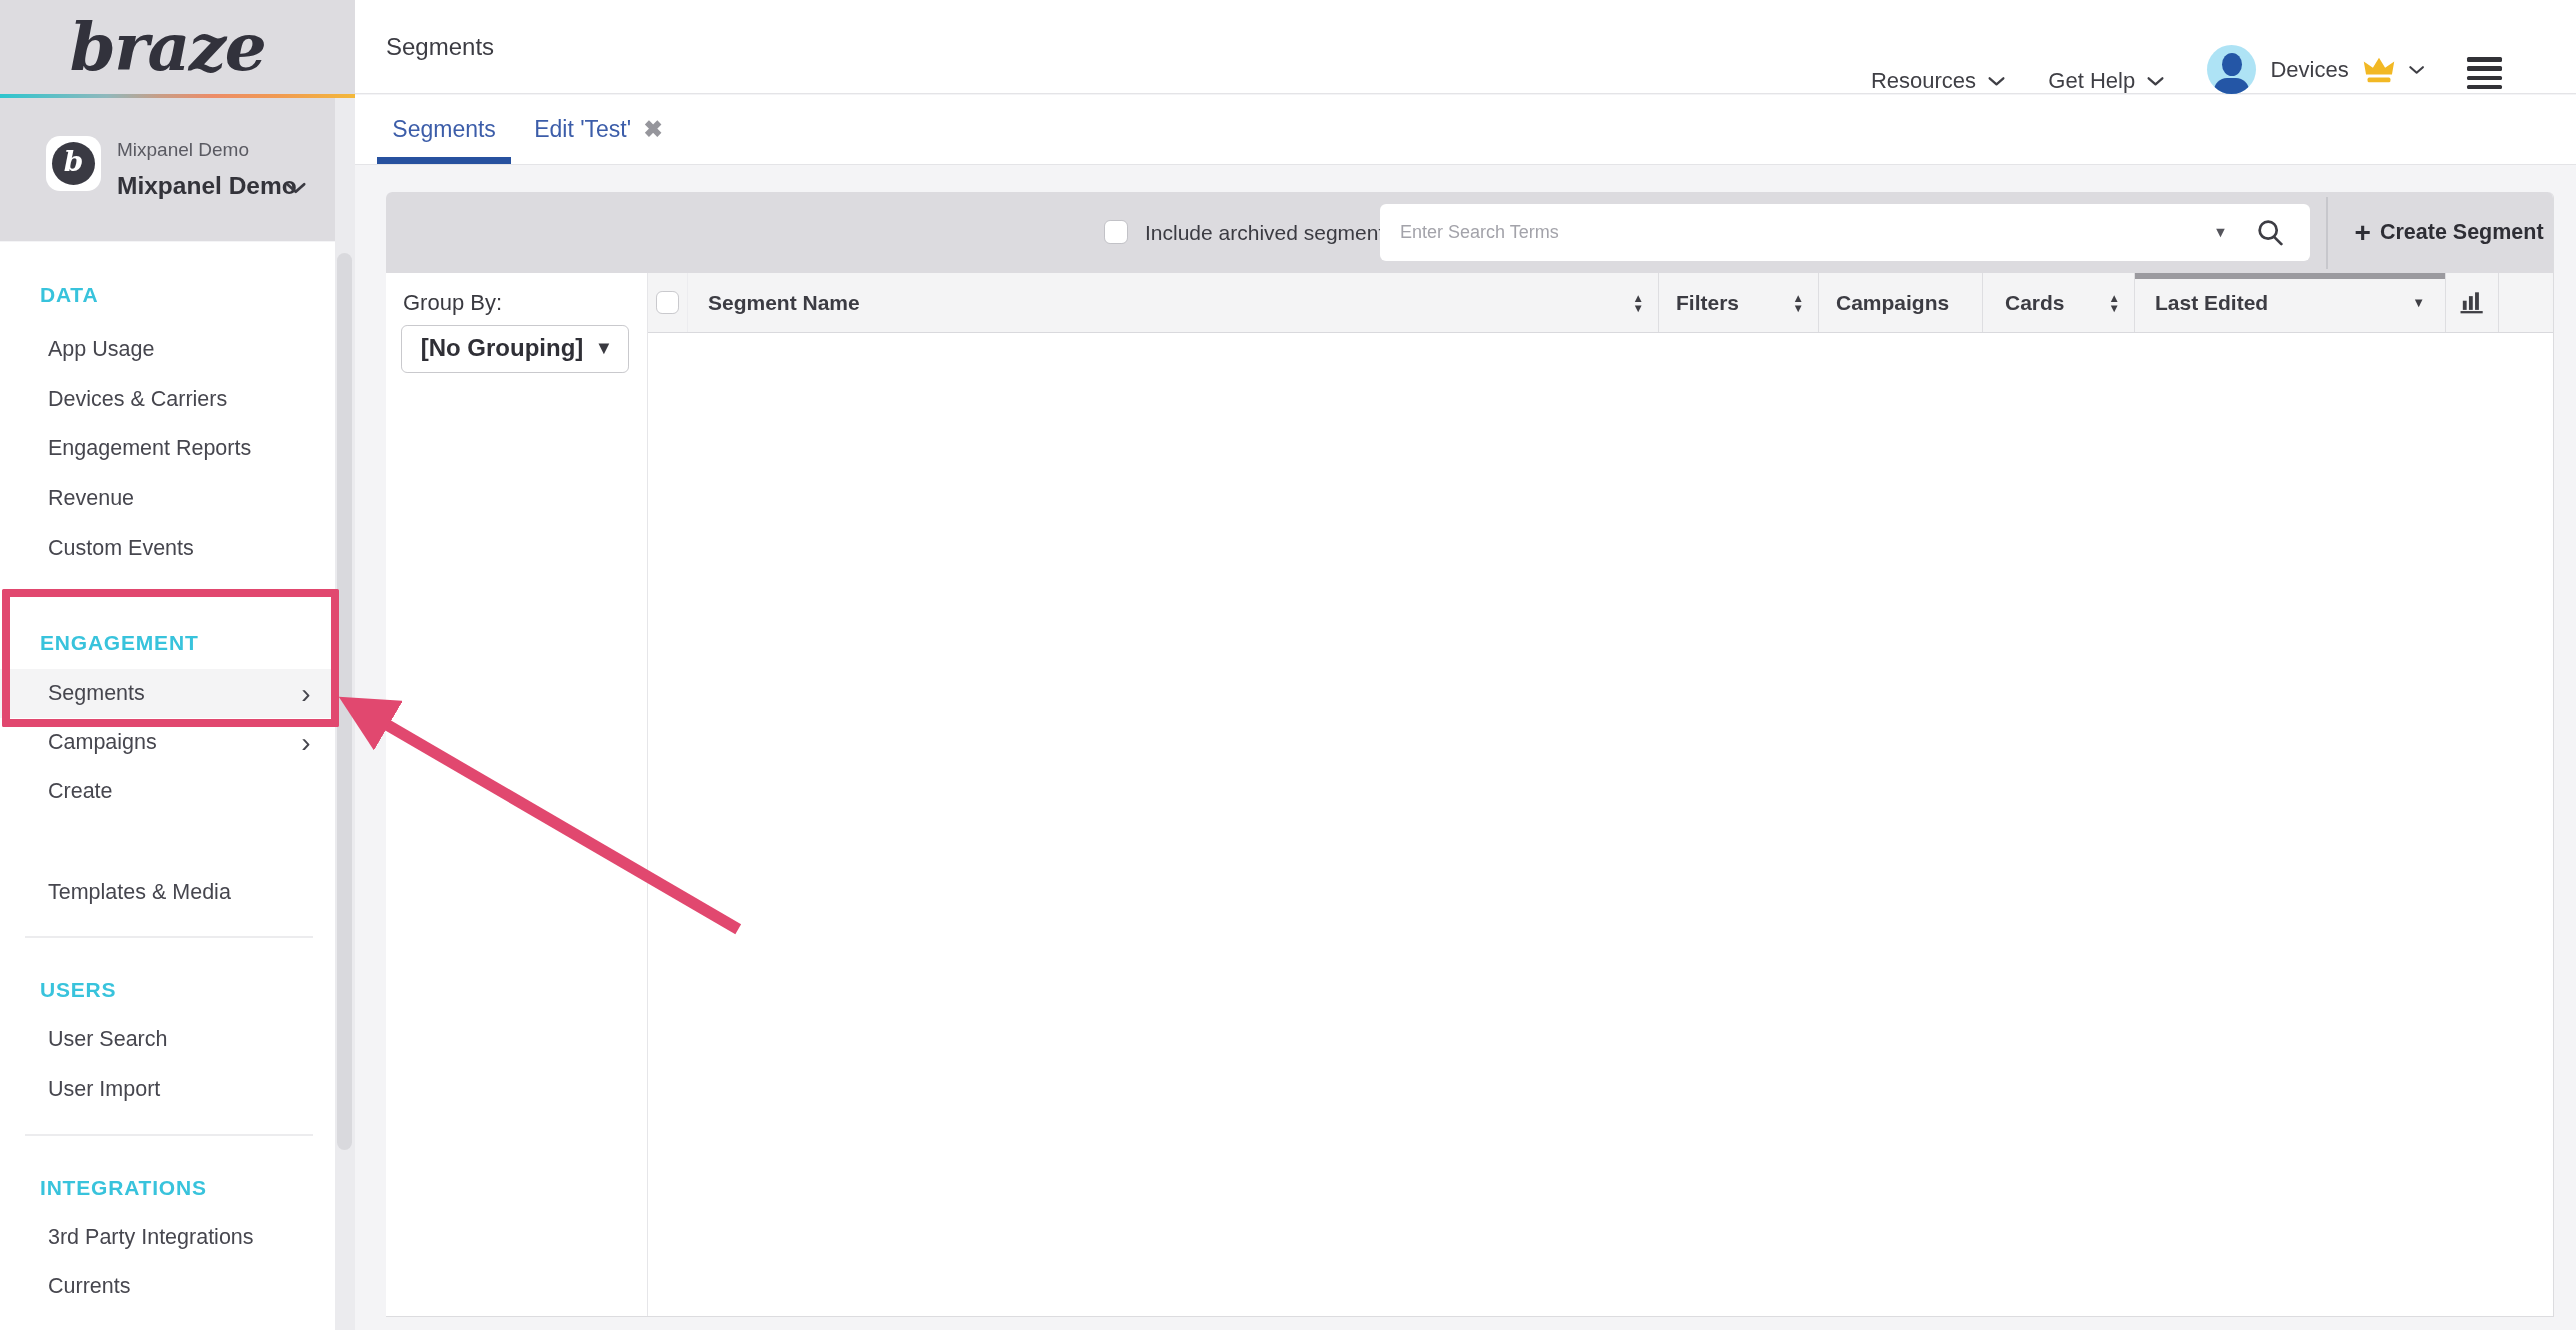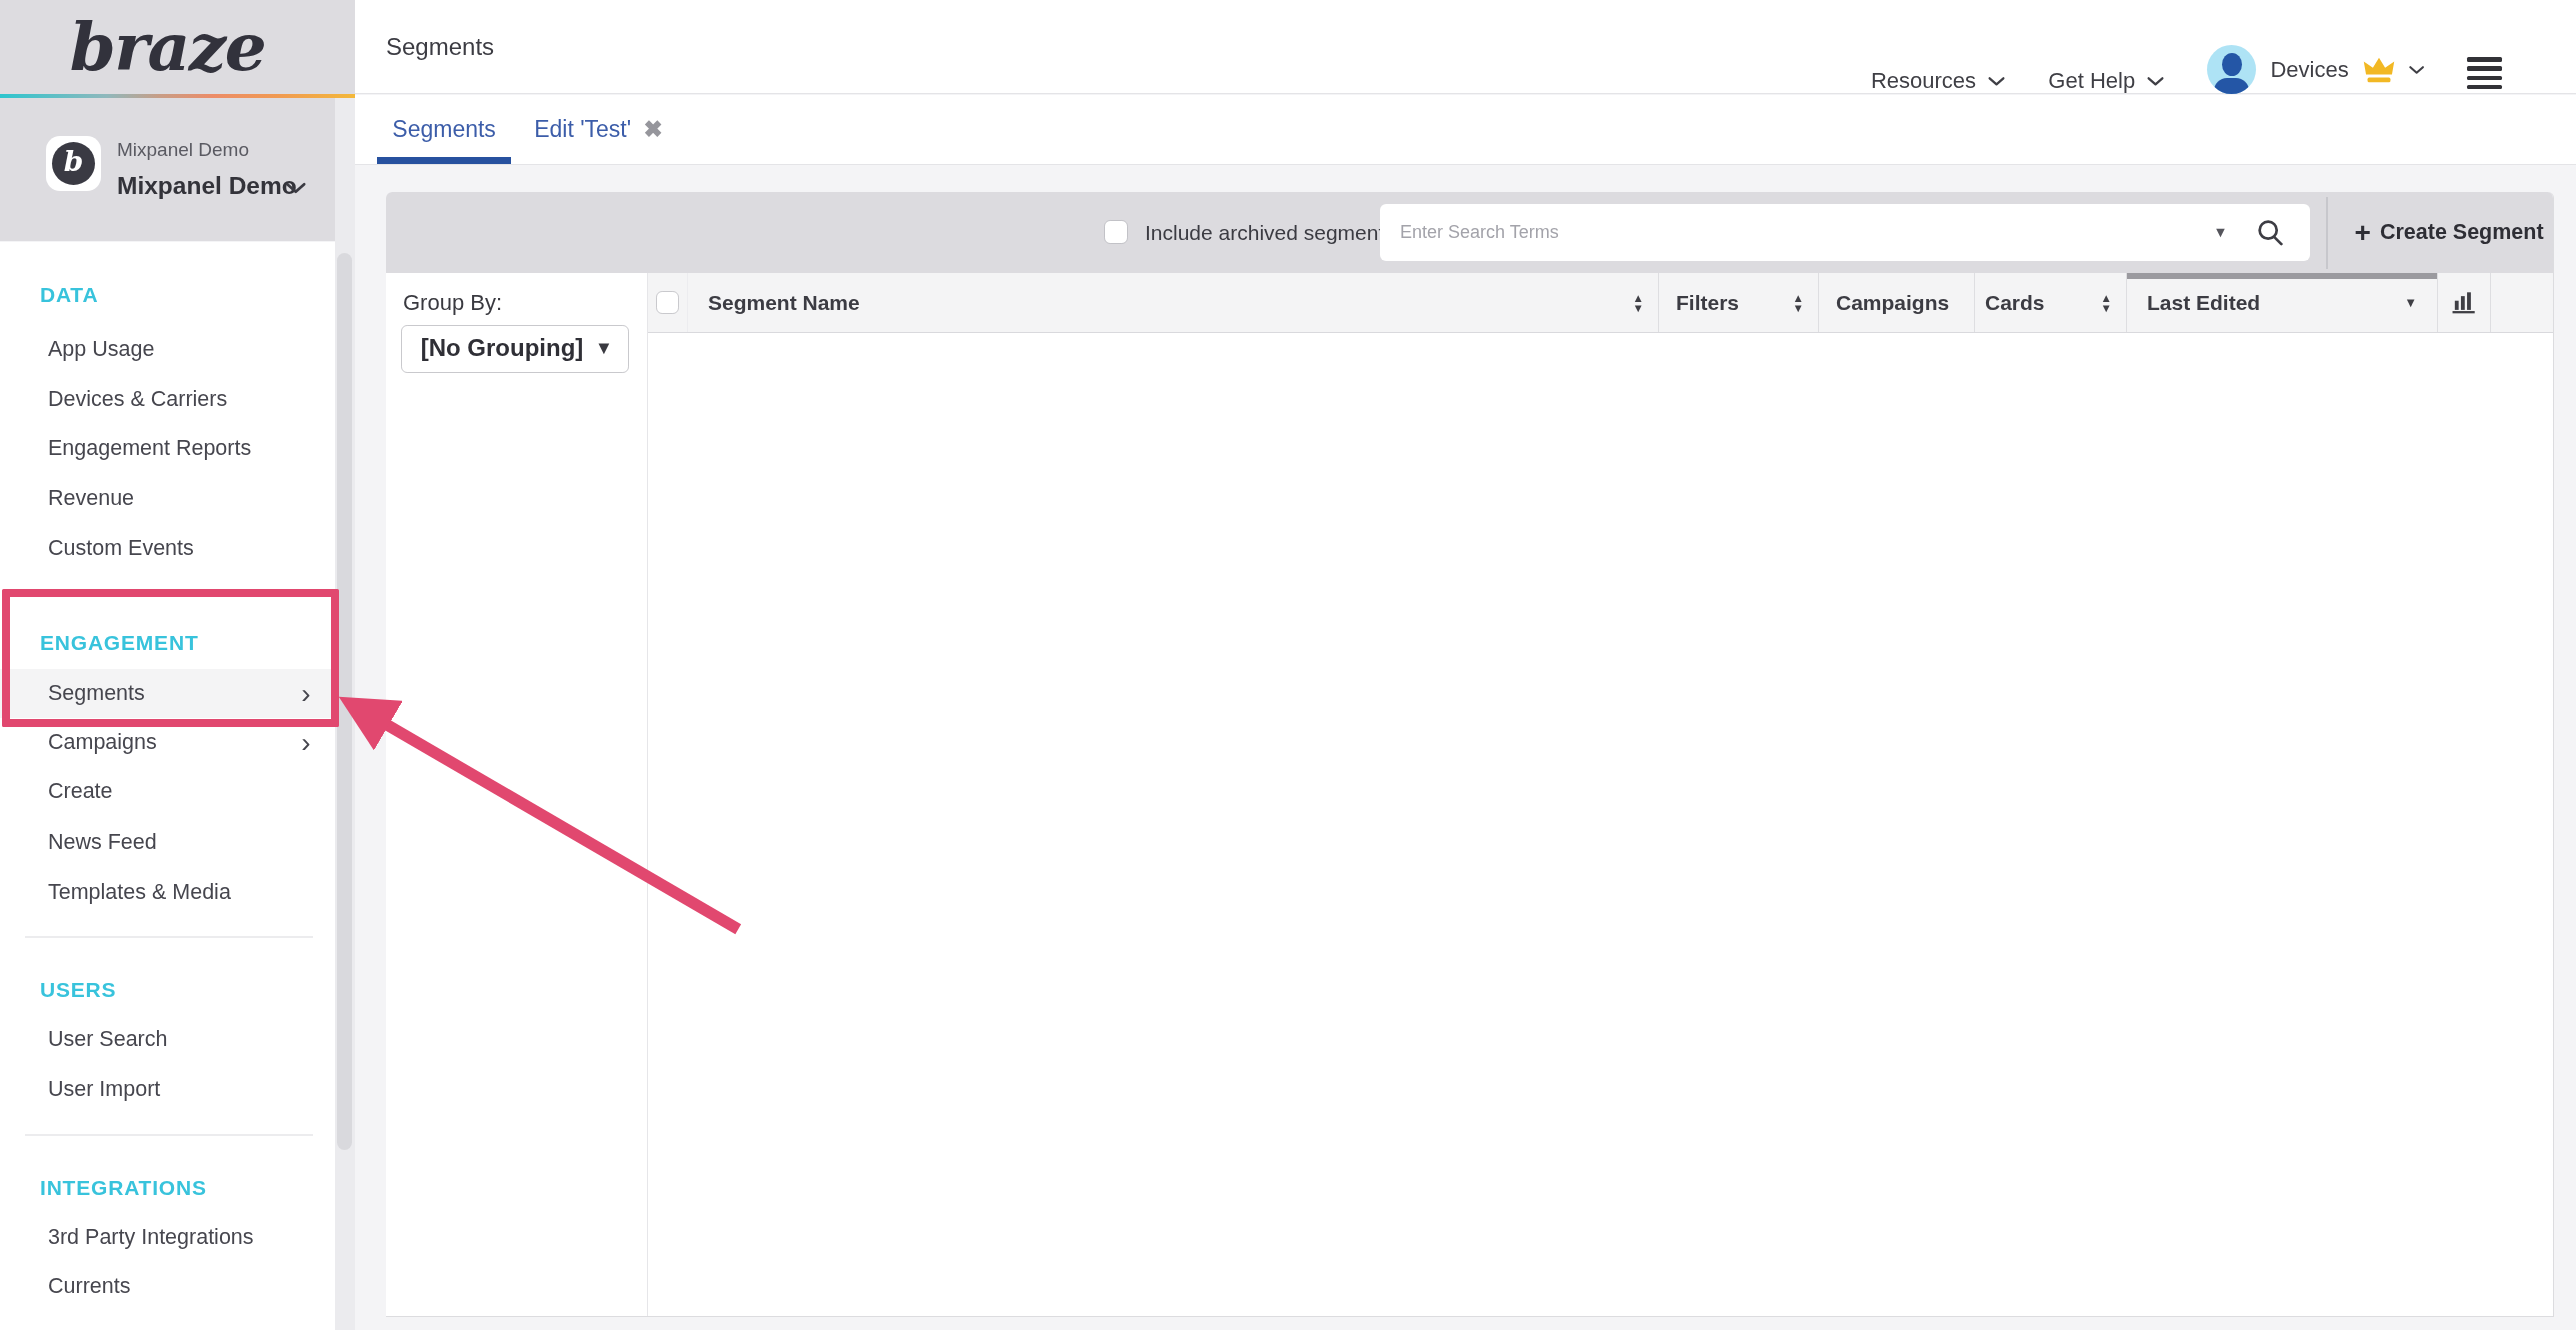--- a/index.html
+++ b/index.html
@@ -77,21 +77,21 @@
 
   .tablewrap { flex:1; display:flex; flex-direction:column; }
   .thead { display:flex; height:60px; background:#f4f4f5; border-bottom:1.5px solid #d9d9dd; }
   .th { position:relative; display:flex; align-items:center; font-size:21px; font-weight:bold; color:#3c3c43; cursor:pointer; }
   .th-sep { border-left:1.5px solid #dedee1; }
   .th-check-cell { width:39px; justify-content:center; }
   .th-checkbox { width:23px; height:23px; background:#fff; border:1.5px solid #c9c9cd; border-radius:6.1px; cursor:pointer; }
   .th-name { width:971px; padding-left:20px; border-left:1.5px solid #ececef; }
   .th-filters { width:160px; padding-left:17px; }
   .th-campaigns { width:156px; padding-left:17px; }
-  .th-cards { width:152px; padding-left:10px; }
+  .th-cards { width:152px; padding-left:22px;margin-left:8px; }
   .th-lastedited { width:311px; padding-left:20px; box-shadow:inset 0 6.1px 0 #9b9a9f; }
   .th-chart { width:53px; justify-content:center; }
   .th-fill { flex:1; }
   .sort-pair { margin-left:auto; margin-right:14px; display:flex; flex-direction:column; align-items:center; line-height:10px; font-size:11.5px; color:#3f3f45; }
   .sort-down-only { margin-left:auto; margin-right:20px; font-size:13px; color:#3f3f45; }
   .tbody { flex:1; background:#fff; }
 
   
   .anno-rect { position:absolute; left:2.3px; top:589px; width:337px; height:138px; border:8.4px solid #e1486f; border-radius:1.5px; z-index:60; pointer-events:none; }
   .anno-arrow { position:absolute; left:322px; top:675px; width:445px; height:268px; z-index:60; pointer-events:none; overflow:visible; }
@@ -131,21 +131,20 @@
     <div class="stitle" style="top:376px">ENGAGEMENT</div>
     <div class="srow selected" style="top:427px">
       <span>Segments</span>
       <span class="chev-r">›</span>
     </div>
     <div class="srow" style="top:476px">
       <span>Campaigns</span>
       <span class="chev-r">›</span>
     </div>
     <div class="srow" style="top:525px">Create</div>
-    <div class="srow" style="top:576px">News Feed</div>
     <div class="srow" style="top:626px">Templates &amp; Media</div>
 
     <div class="sdiv" style="top:694px"></div>
     <div class="stitle" style="top:723px">USERS</div>
     <div class="srow" style="top:773px">User Search</div>
     <div class="srow" style="top:823px">User Import</div>
 
     <div class="sdiv" style="top:892px"></div>
     <div class="stitle" style="top:921px">INTEGRATIONS</div>
     <div class="srow" style="top:971px">3rd Party Integrations</div>

